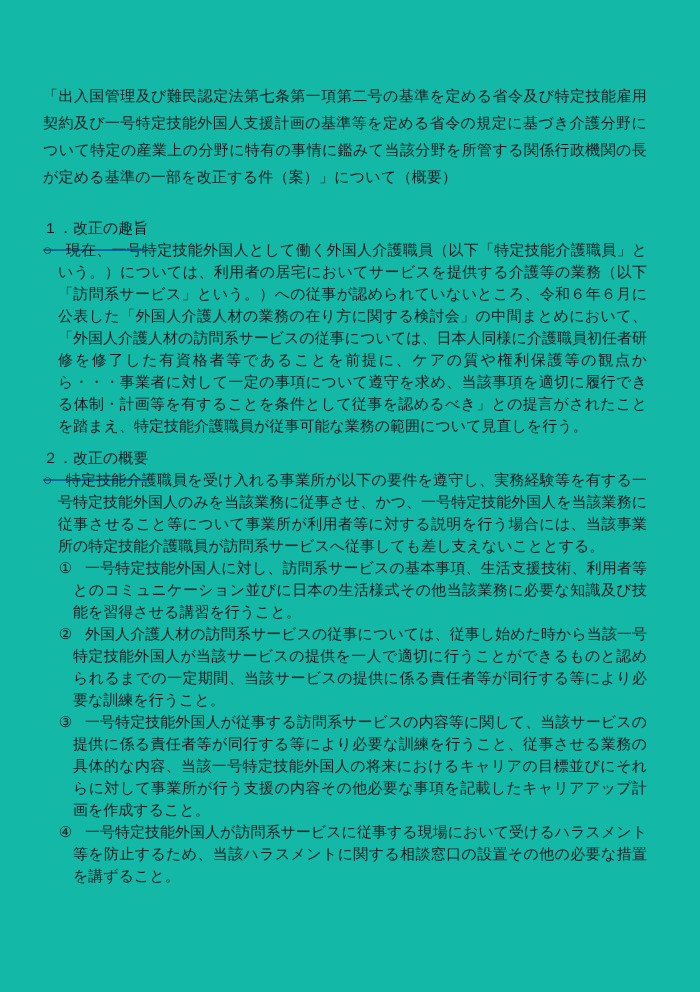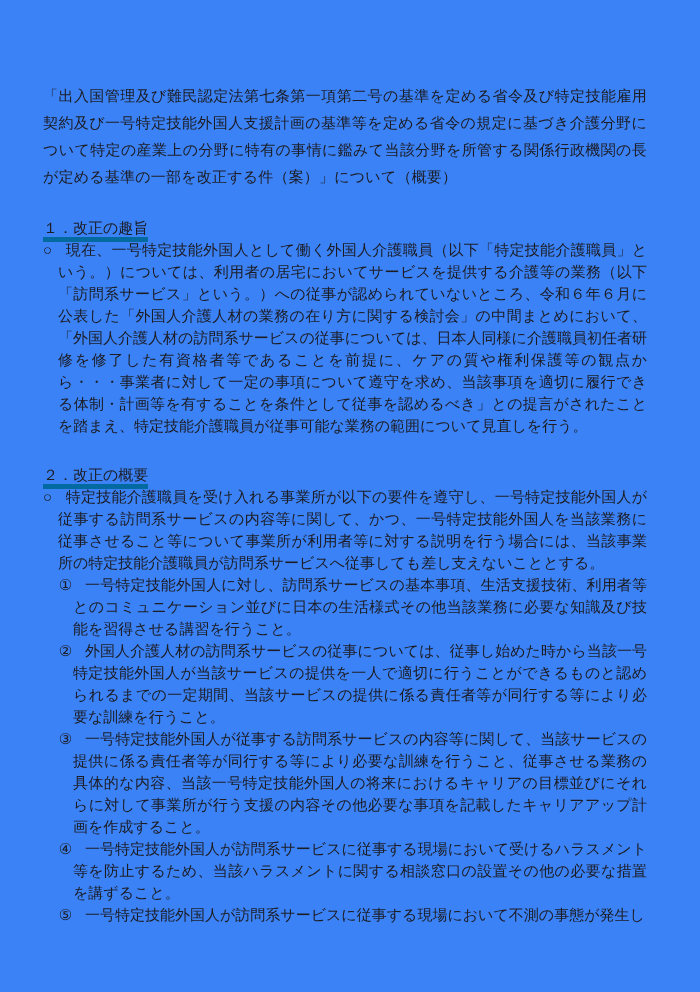--- a/index.html
+++ b/index.html
@@ -4,46 +4,46 @@
 <style>
   html, body {
     margin: 0;
     padding: 0;
     background: #ffffff;
   }
   .page {
     position: relative;
     width: 700px;
     height: 992px;
-    background: #3b82f6;
+    background: #14b8a6;
     box-sizing: border-box;
     padding: 83px 53px 0 43px;
     font-family: "Liberation Serif", "DejaVu Serif", serif;
     color: #1c1c22;
     font-size: 15px;
     overflow: hidden;
   }
   .doc-title {
     line-height: 27px;
     text-align: justify;
     margin: 0 0 26px 0;
     letter-spacing: 0.2px;
   }
   .section-heading {
     line-height: 22px;
     margin: 0;
     font-weight: normal;
     font-size: 15px;
   }
   .section-heading .u {
-    border-bottom: 5px solid #0369a1;
-    padding-bottom: 1px;
+    border-bottom: 2px solid #0369a1;
+    padding-bottom: 13px;
   }
   .section-heading + .maru { margin-top: 0; }
-  .heading-2 { margin-top: 27px; font-family: Liberation Serif, serif; }
+  .heading-2 { margin-top: 10px; font-family: Liberation Serif, serif; }
   p.maru, p.item {
     line-height: 22px;
     text-align: justify;
     margin: 0;
   }
   p.maru {
     padding-left: 1em;
     text-indent: -1em;
   }
   p.item {
@@ -63,25 +63,24 @@
 <div class="page">
 
   <p class="doc-title">「出入国管理及び難民認定法第七条第一項第二号の基準を定める省令及び特定技能雇用契約及び一号特定技能外国人支援計画の基準等を定める省令の規定に基づき介護分野について特定の産業上の分野に特有の事情に鑑みて当該分野を所管する関係行政機関の長が定める基準の一部を改正する件（案）」について（概要）</p>
 
   <h2 class="section-heading"><span class="u">１．改正の趣旨</span></h2>
 
   <p class="maru"><span class="marker">○</span><span>現在、一号特定技能外国人として働く外国人介護職員（以下「特定技能介護職員」という。）については、利用者の居宅においてサービスを提供する介護等の業務（以下「訪問系サービス」という。）への従事が認められていないところ、令和６年６月に公表した「外国人介護人材の業務の在り方に関する検討会」の中間まとめにおいて、「外国人介護人材の訪問系サービスの従事については、日本人同様に介護職員初任者研修を修了した有資格者等であることを前提に、ケアの質や権利保護等の観点から・・・事業者に対して一定の事項について遵守を求め、当該事項を適切に履行できる体制・計画等を有することを条件として従事を認めるべき」との提言がされたことを踏まえ、特定技能介護職員が従事可能な業務の範囲について見直しを行う。</span></p>
 
   <h2 class="section-heading heading-2"><span class="u">２．改正の概要</span></h2>
 
-  <p class="maru"><span class="marker">○</span><span>特定技能介護職員を受け入れる事業所が以下の要件を遵守し、一号特定技能外国人が従事する訪問系サービスの内容等に関して、かつ、一号特定技能外国人を当該業務に従事させること等について事業所が利用者等に対する説明を行う場合には、当該事業所の特定技能介護職員が訪問系サービスへ従事しても差し支えないこととする。</span></p>
+  <p class="maru"><span class="marker">○</span><span>特定技能介護職員を受け入れる事業所が以下の要件を遵守し、実務経験等を有する一号特定技能外国人のみを当該業務に従事させ、かつ、一号特定技能外国人を当該業務に従事させること等について事業所が利用者等に対する説明を行う場合には、当該事業所の特定技能介護職員が訪問系サービスへ従事しても差し支えないこととする。</span></p>
 
   <p class="item"><span class="marker">①</span><span>一号特定技能外国人に対し、訪問系サービスの基本事項、生活支援技術、利用者等とのコミュニケーション並びに日本の生活様式その他当該業務に必要な知識及び技能を習得させる講習を行うこと。</span></p>
 
   <p class="item"><span class="marker">②</span><span>外国人介護人材の訪問系サービスの従事については、従事し始めた時から当該一号特定技能外国人が当該サービスの提供を一人で適切に行うことができるものと認められるまでの一定期間、当該サービスの提供に係る責任者等が同行する等により必要な訓練を行うこと。</span></p>
 
   <p class="item"><span class="marker">③</span><span>一号特定技能外国人が従事する訪問系サービスの内容等に関して、当該サービスの提供に係る責任者等が同行する等により必要な訓練を行うこと、従事させる業務の具体的な内容、当該一号特定技能外国人の将来におけるキャリアの目標並びにそれらに対して事業所が行う支援の内容その他必要な事項を記載したキャリアアップ計画を作成すること。</span></p>
 
   <p class="item"><span class="marker">④</span><span>一号特定技能外国人が訪問系サービスに従事する現場において受けるハラスメント等を防止するため、当該ハラスメントに関する相談窓口の設置その他の必要な措置を講ずること。</span></p>
 
-  <p class="item"><span class="marker">⑤</span><span>一号特定技能外国人が訪問系サービスに従事する現場において不測の事態が発生し</span></p>
 
 </div>
 
 </body></html>

